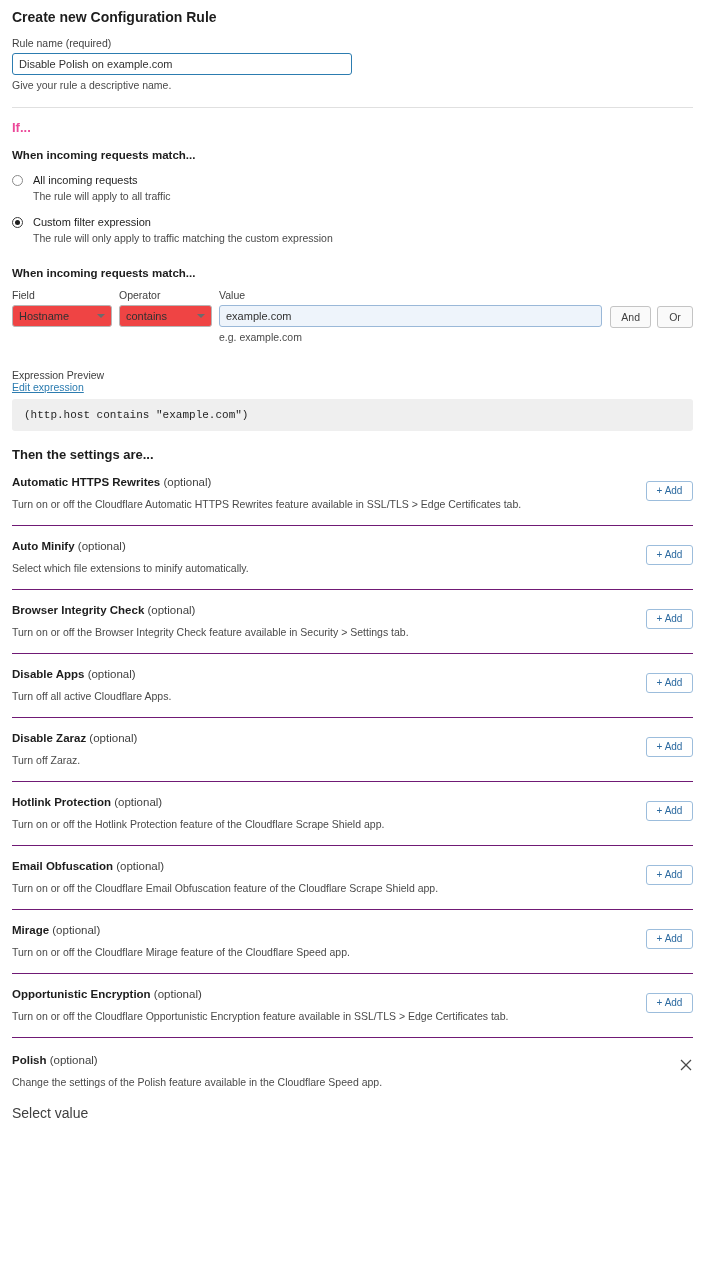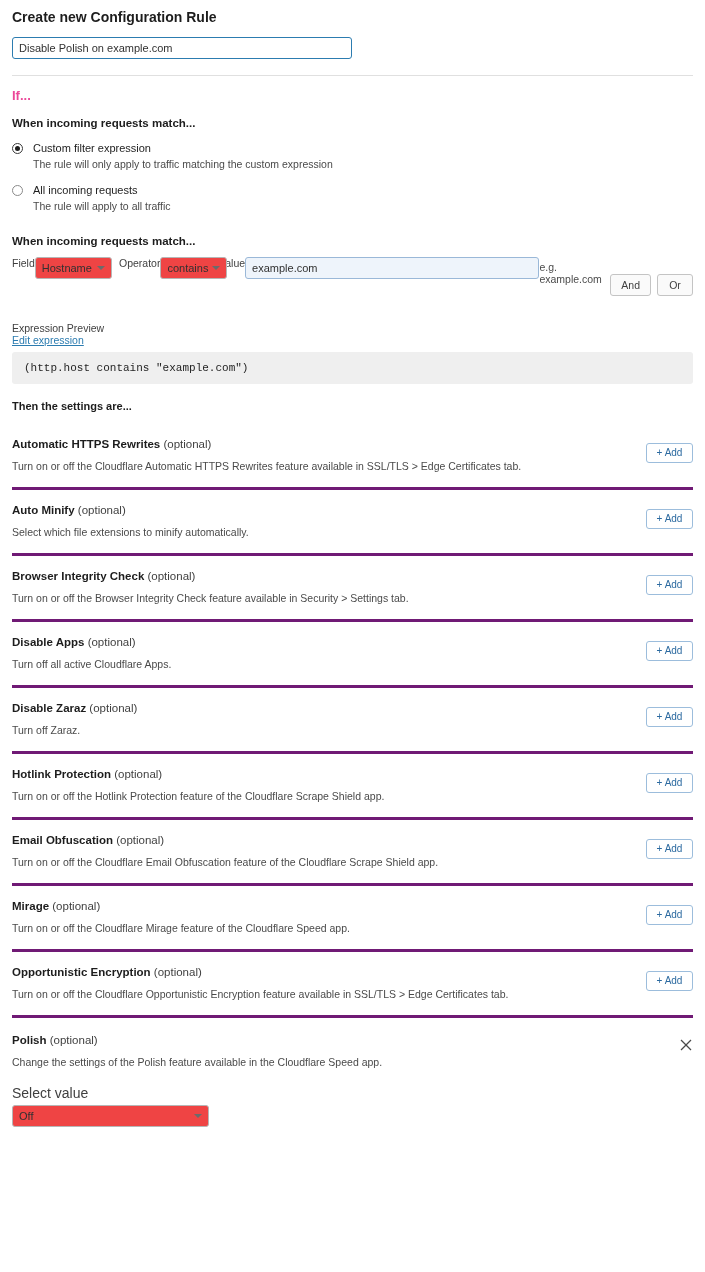--- a/index.html
+++ b/index.html
@@ -96,21 +96,21 @@
     color: #4a4a4a;
     margin-top: 2px;
     line-height: 14px;
   }
 
   .filter-row {
     display: flex;
     align-items: flex-start;
     margin-top: 10px;
   }
-  .col { display: flex; }
+  .col { display: flex; flex-direction: column; }
   .col-field { width: 100px; margin-right: 7px; }
   .col-operator { width: 93px; margin-right: 7px; }
   .col-value { flex: 1 1 auto; margin-right: 8px; }
   .col-btns { display: flex; align-items: flex-start; padding-top: 17px; }
 
   .select {
     position: relative;
     width: 100%;
     height: 22px;
     border: 1px solid #b6b6b6;
@@ -182,30 +182,30 @@
     margin-top: 6px;
     background: #efefef;
     border-radius: 3px;
     padding: 10px 12px;
     font-family: "Liberation Mono", monospace;
     font-size: 11px;
     color: #242424;
   }
 
   .then-title {
-    font-size: 11px;
+    font-size: 13px;
     font-weight: bold;
     color: #1d1d1d;
-    margin: 16px 0 12px 0;
+    margin: 16px 0 0 0;
   }
 
   .setting {
     position: relative;
     padding: 14px 0 14px 0;
-    border-bottom: 3px solid #701a75;
+    border-bottom: 1px solid #701a75;
   }
   .setting:first-of-type { padding-top: 16px; }
   .setting .s-title {
     font-size: 11.5px;
     color: #1d1d1d;
     font-weight: bold;
   }
   .setting .s-title .opt {
     font-weight: normal;
     color: #3f3f3f;
@@ -251,41 +251,43 @@
   .select-small { width: 197px; }
 </style>
 </head>
 <body>
 
 <div class="page">
 
   <div class="title">Create new Configuration Rule</div>
 
   <div>
+    <div class="field-label">Rule name (required)</div>
     <input class="text-input" type="text" value="Disable Polish on example.com" style="">
+    <div class="help-text">Give your rule a descriptive name.</div>
   </div>
 
   <hr class="sep">
 
   <div class="section-title">If...</div>
   <div class="subsection-title">When incoming requests match...</div>
+
+  <div class="radio-row">
+    <span class="radio"></span>
+    <span class="radio-text">
+      <div class="r-label">All incoming requests</div>
+      <div class="r-desc">The rule will apply to all traffic</div>
+    </span>
+  </div>
 
   <div class="radio-row">
     <span class="radio checked"></span>
     <span class="radio-text">
       <div class="r-label">Custom filter expression</div>
       <div class="r-desc">The rule will only apply to traffic matching the custom expression</div>
-    </span>
-  </div>
-
-  <div class="radio-row">
-    <span class="radio"></span>
-    <span class="radio-text">
-      <div class="r-label">All incoming requests</div>
-      <div class="r-desc">The rule will apply to all traffic</div>
     </span>
   </div>
 
   <div class="subsection-title" style="margin-top:22px">When incoming requests match...</div>
 
   <div class="filter-row">
     <div class="col col-field">
       <div class="field-label">Field</div>
       <div class="select">
         <span>Hostname</span>
@@ -408,19 +410,15 @@
       <span class="opt">(optional)</span>
     </div>
     <div class="s-desc">Change the settings of the Polish feature available in the Cloudflare Speed app.</div>
     <div class="close-x">
       <svg width="14" height="14" viewBox="0 0 14 14">
         <line x1="2" y1="2" x2="12" y2="12" stroke="#4a4a4a" stroke-width="1.2"></line>
         <line x1="12" y1="2" x2="2" y2="12" stroke="#4a4a4a" stroke-width="1.2"></line>
       </svg>
     </div>
     <div class="select-value-label">Select value</div>
-    <div class="select select-small">
-      <span>Off</span>
-      <span class="caret"></span>
-    </div>
   </div>
 
 </div>
 
 </body></html>

